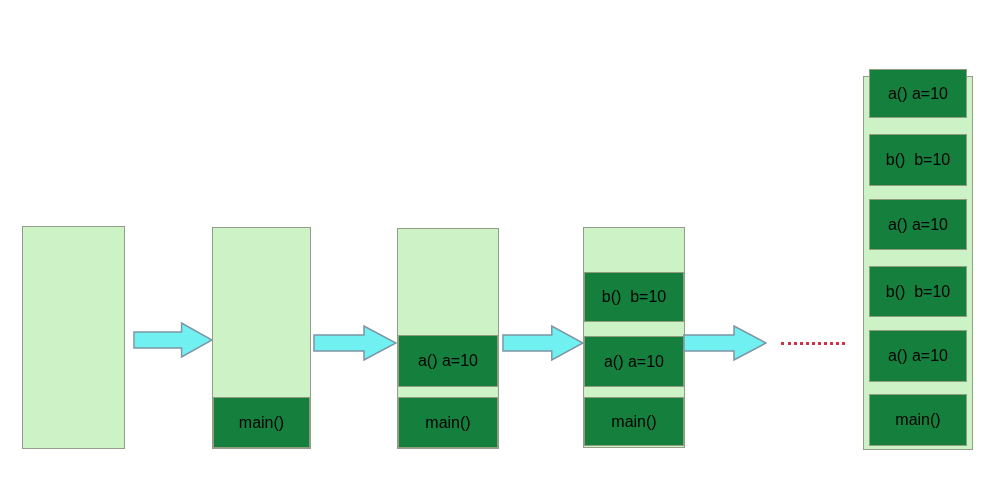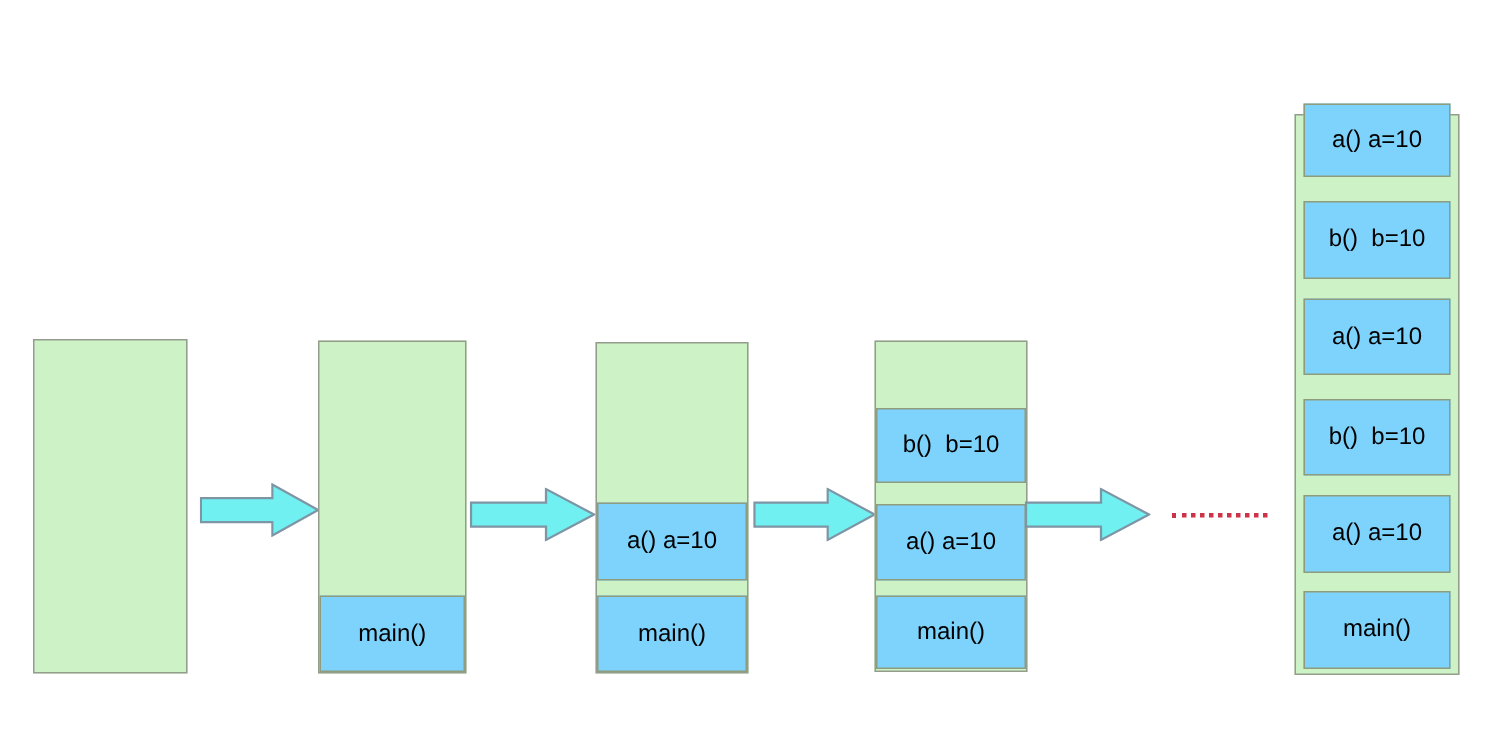--- a/index.html
+++ b/index.html
@@ -16,21 +16,21 @@
     overflow: hidden;
   }
   .stack {
     position: absolute;
     background: #cdf2c6;
     border: 1px solid #949c8c;
     box-sizing: border-box;
   }
   .frame {
     position: absolute;
-    background: #7dd3fc;
+    background: #15803d;
     border: 1px solid #8f9c7e;
     box-sizing: border-box;
     display: flex;
     align-items: center;
     justify-content: center;
     font-size: 16px;
     color: #000000;
     white-space: pre;
   }
   

